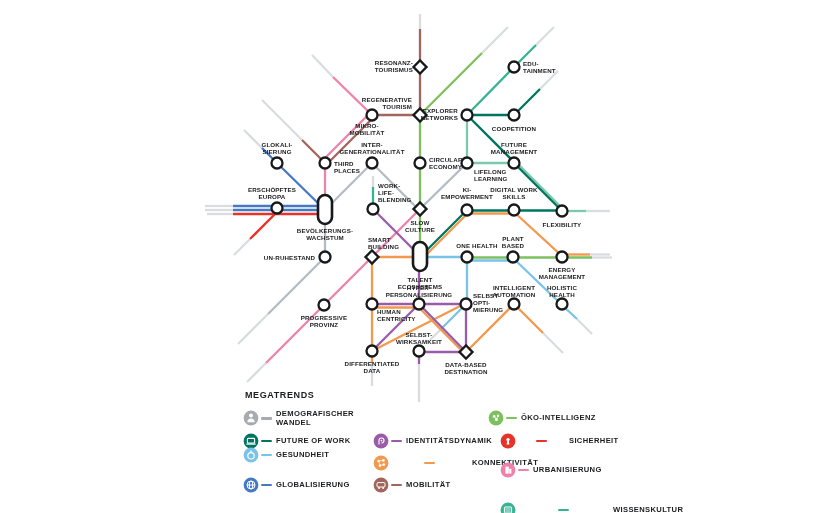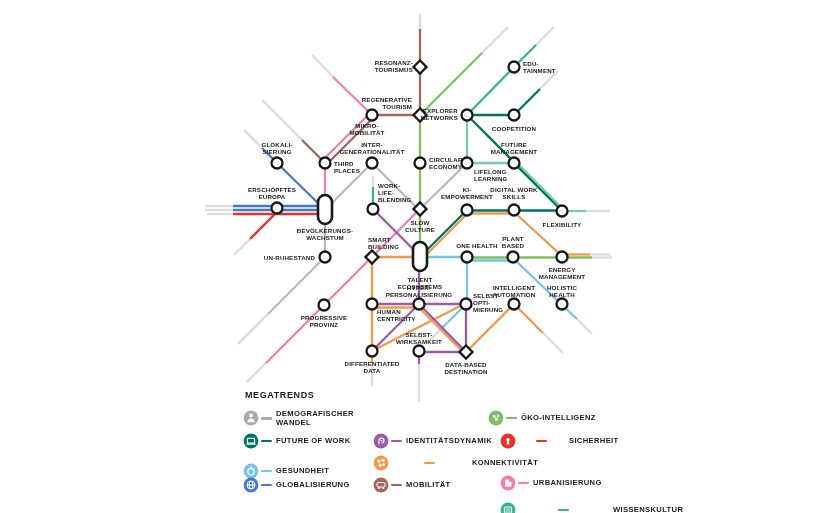--- a/index.html
+++ b/index.html
@@ -269,21 +269,21 @@
   </div>
   <div class="litem" style="left:243px;top:433px;">
     <svg class="licon" viewBox="0 0 16 16">
       <circle cx="8" cy="8" r="7.4" fill="#00745e"></circle>
       <rect x="4.4" y="5.4" width="7.2" height="4.6" rx="0.8" fill="none" stroke="#fff" stroke-width="1.1"></rect>
       <rect x="3.4" y="10.4" width="9.2" height="1.3" fill="#fff"></rect>
     </svg>
     <div class="ldash" style="background: rgb(0, 116, 94);"></div>
     <span class="llabel">FUTURE OF WORK</span>
   </div>
-  <div class="litem" style="left:243px;top:463px;">
+  <div class="litem" style="left:243px;top:447px;">
     <svg class="licon" viewBox="0 0 16 16">
       <circle cx="8" cy="8" r="7.4" fill="#79c3e8"></circle>
       <circle cx="8" cy="8.8" r="3.2" fill="none" stroke="#fff" stroke-width="1.2"></circle>
       <rect x="7.4" y="3.4" width="1.2" height="2.4" fill="#fff"></rect>
     </svg>
     <div class="ldash" style="background: rgb(121, 195, 232);"></div>
     <span class="llabel">GESUNDHEIT</span>
   </div>
   <div class="litem" style="left:243px;top:477px;">
     <svg class="licon" viewBox="0 0 16 16">
@@ -344,21 +344,21 @@
   </div>
   <div class="litem" style="left:500px;top:433px;gap:18px;">
     <svg class="licon" viewBox="0 0 16 16">
       <circle cx="8" cy="8" r="7.4" fill="#e6332a"></circle>
       <circle cx="8" cy="6.6" r="1.7" fill="#fff"></circle>
       <path d="M7.2 7.6 L6.6 11.4 H9.4 L8.8 7.6 Z" fill="#fff"></path>
     </svg>
     <div class="ldash" style="background: rgb(230, 51, 42);"></div>
     <span class="llabel">SICHERHEIT</span>
   </div>
-  <div class="litem" style="left:500px;top:475px;">
+  <div class="litem" style="left:500px;top:462px;">
     <svg class="licon" viewBox="0 0 16 16">
       <circle cx="8" cy="8" r="7.4" fill="#ee82ab"></circle>
       <rect x="5.4" y="4.6" width="3.4" height="7" fill="#fff"></rect>
       <rect x="9.2" y="6.8" width="2.2" height="4.8" fill="#fff"></rect>
     </svg>
     <div class="ldash" style="background: rgb(238, 130, 171);"></div>
     <span class="llabel">URBANISIERUNG</span>
   </div>
   <div class="litem" style="left:500px;top:502px;gap:40px;">
     <svg class="licon" viewBox="0 0 16 16">

